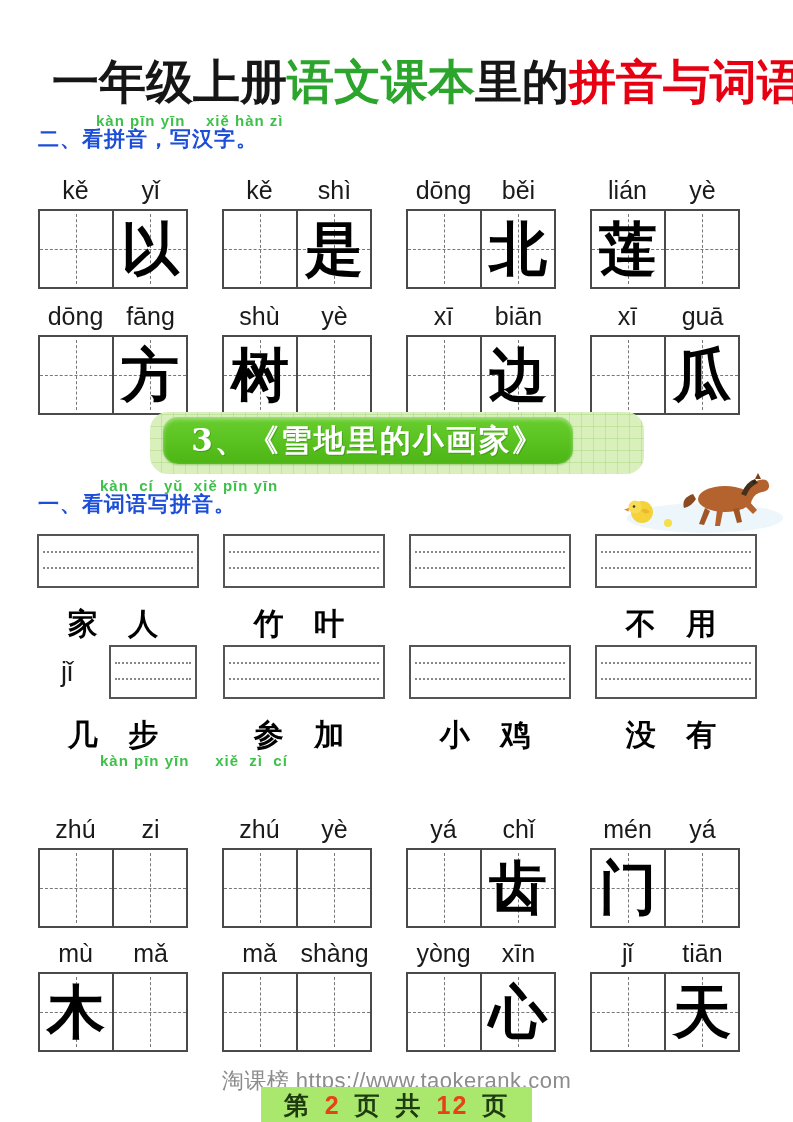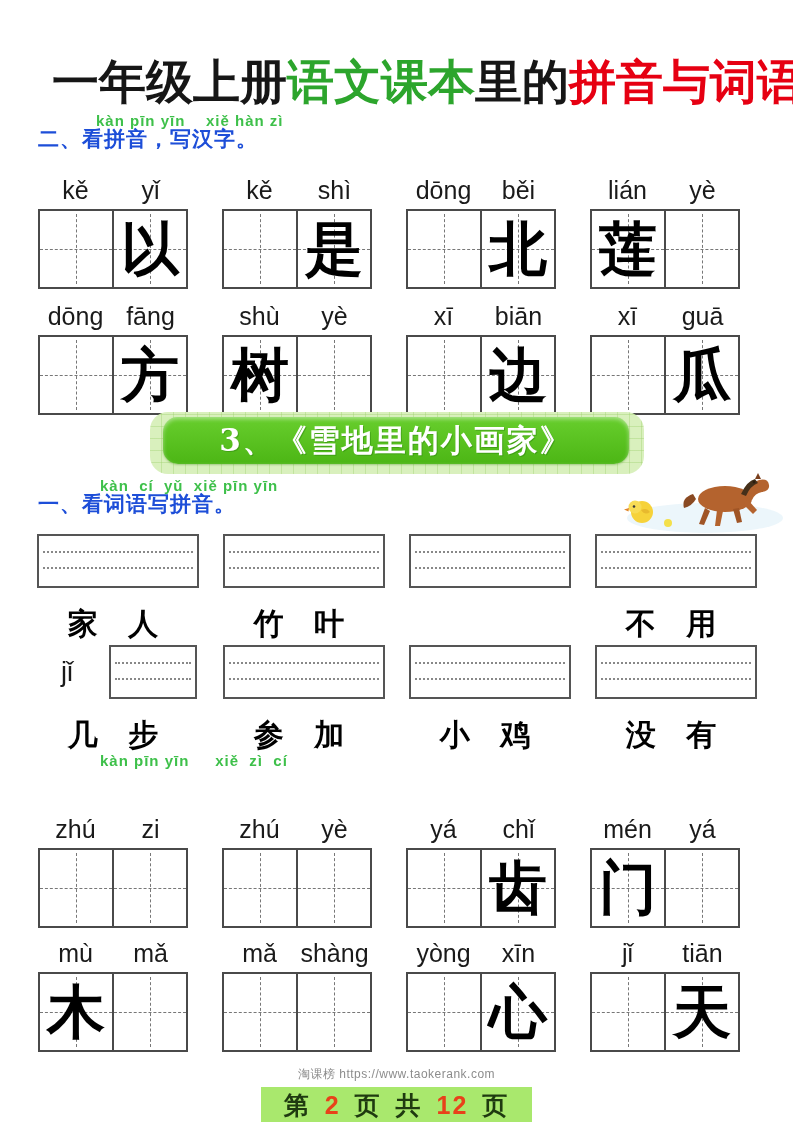--- a/index.html
+++ b/index.html
@@ -48,21 +48,21 @@
   }
   
   .banner-wrap{
     position:absolute;left:150px;top:412px;width:494px;height:62px;border-radius:18px;
     background-color:#d9f0bd;
     background-image:
       repeating-linear-gradient(0deg, transparent 0 11px, rgba(150,205,100,.35) 11px 12px),
       repeating-linear-gradient(90deg, transparent 0 11px, rgba(150,205,100,.35) 11px 12px);
   }
   .banner{
-    position:absolute;left:13px;top:5px;width:466px;height:47px;border-radius:15px;
+    position:absolute;left:13px;top:5px;width:410px;height:47px;border-radius:15px;
     background:linear-gradient(#68ce2d,#4cb615);
     box-shadow:inset 0 2px 4px rgba(255,255,255,.45), 0 1px 2px rgba(60,130,20,.35);
     display:flex;align-items:center;justify-content:center;
     color:#ffffff;font-size:31px;font-weight:bold;letter-spacing:2px;white-space:nowrap;
     font-family:"DejaVu Serif", serif;text-shadow:1px 1px 0 rgba(30,110,10,.35);
   }
   
   .py-row{
     position:absolute;left:37px;display:grid;
     grid-template-columns:repeat(4,162px);column-gap:24px;
@@ -82,21 +82,21 @@
   .py-box::after{top:31px;}
   .py-word{
     margin-top:16px;text-align:center;font-size:30px;font-weight:700;color:#000;
     letter-spacing:10px;white-space:pre;font-family:"DejaVu Serif", serif;
   }
   
   .decor{position:absolute;left:605px;top:452px;width:185px;height:88px;}
   
   .site-line{
     position:absolute;top:1066px;left:0;width:100%;text-align:center;
-    font-size:12px;color:#8c8c8c;letter-spacing:.5px;
+    font-size:22px;color:#8c8c8c;letter-spacing:.5px;
   }
   .page-badge-wrap{position:absolute;top:1087px;left:0;width:100%;text-align:center;}
   .page-badge{
     display:inline-block;background:#a9e86d;padding:2px 16px 4px 16px;
     font-size:25px;font-weight:bold;letter-spacing:2px;
     font-family:"DejaVu Serif", serif;
   }
   .page-badge .lbl{color:#1f3a10;margin:0 7px;}
   .page-badge .num{color:#e8411a;margin:0 7px;font-family:"Liberation Sans", sans-serif;}
 </style>

